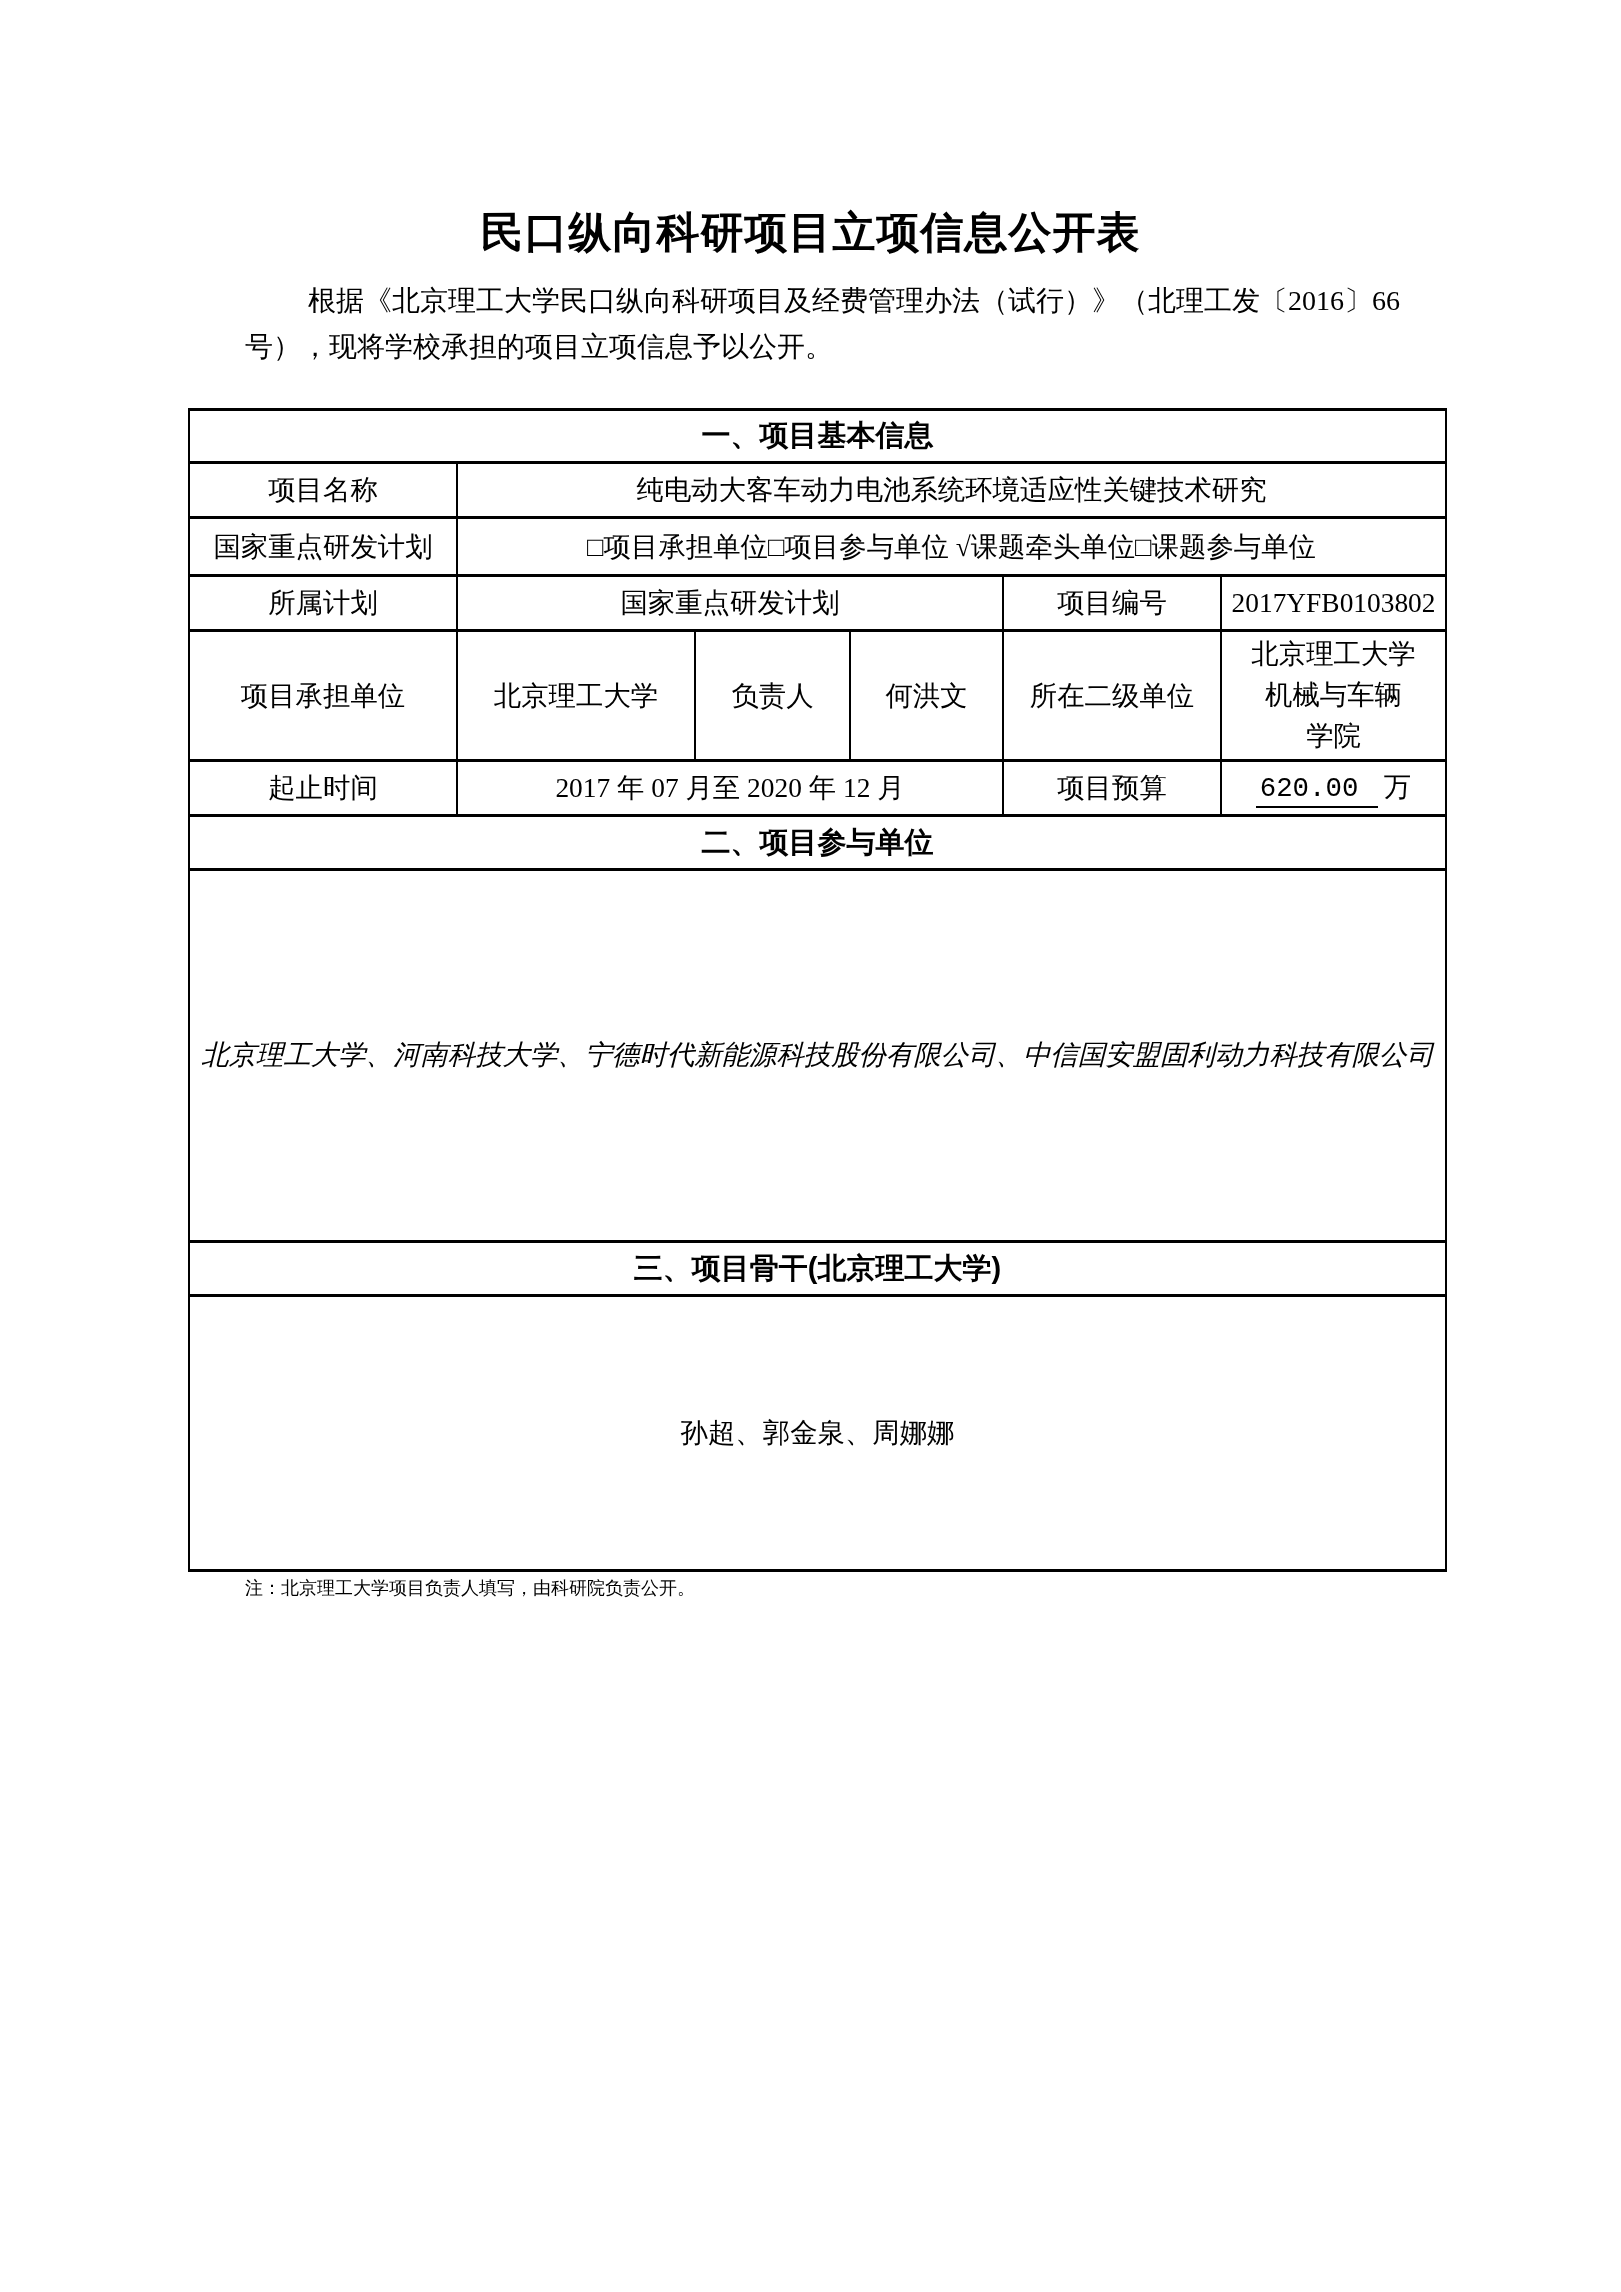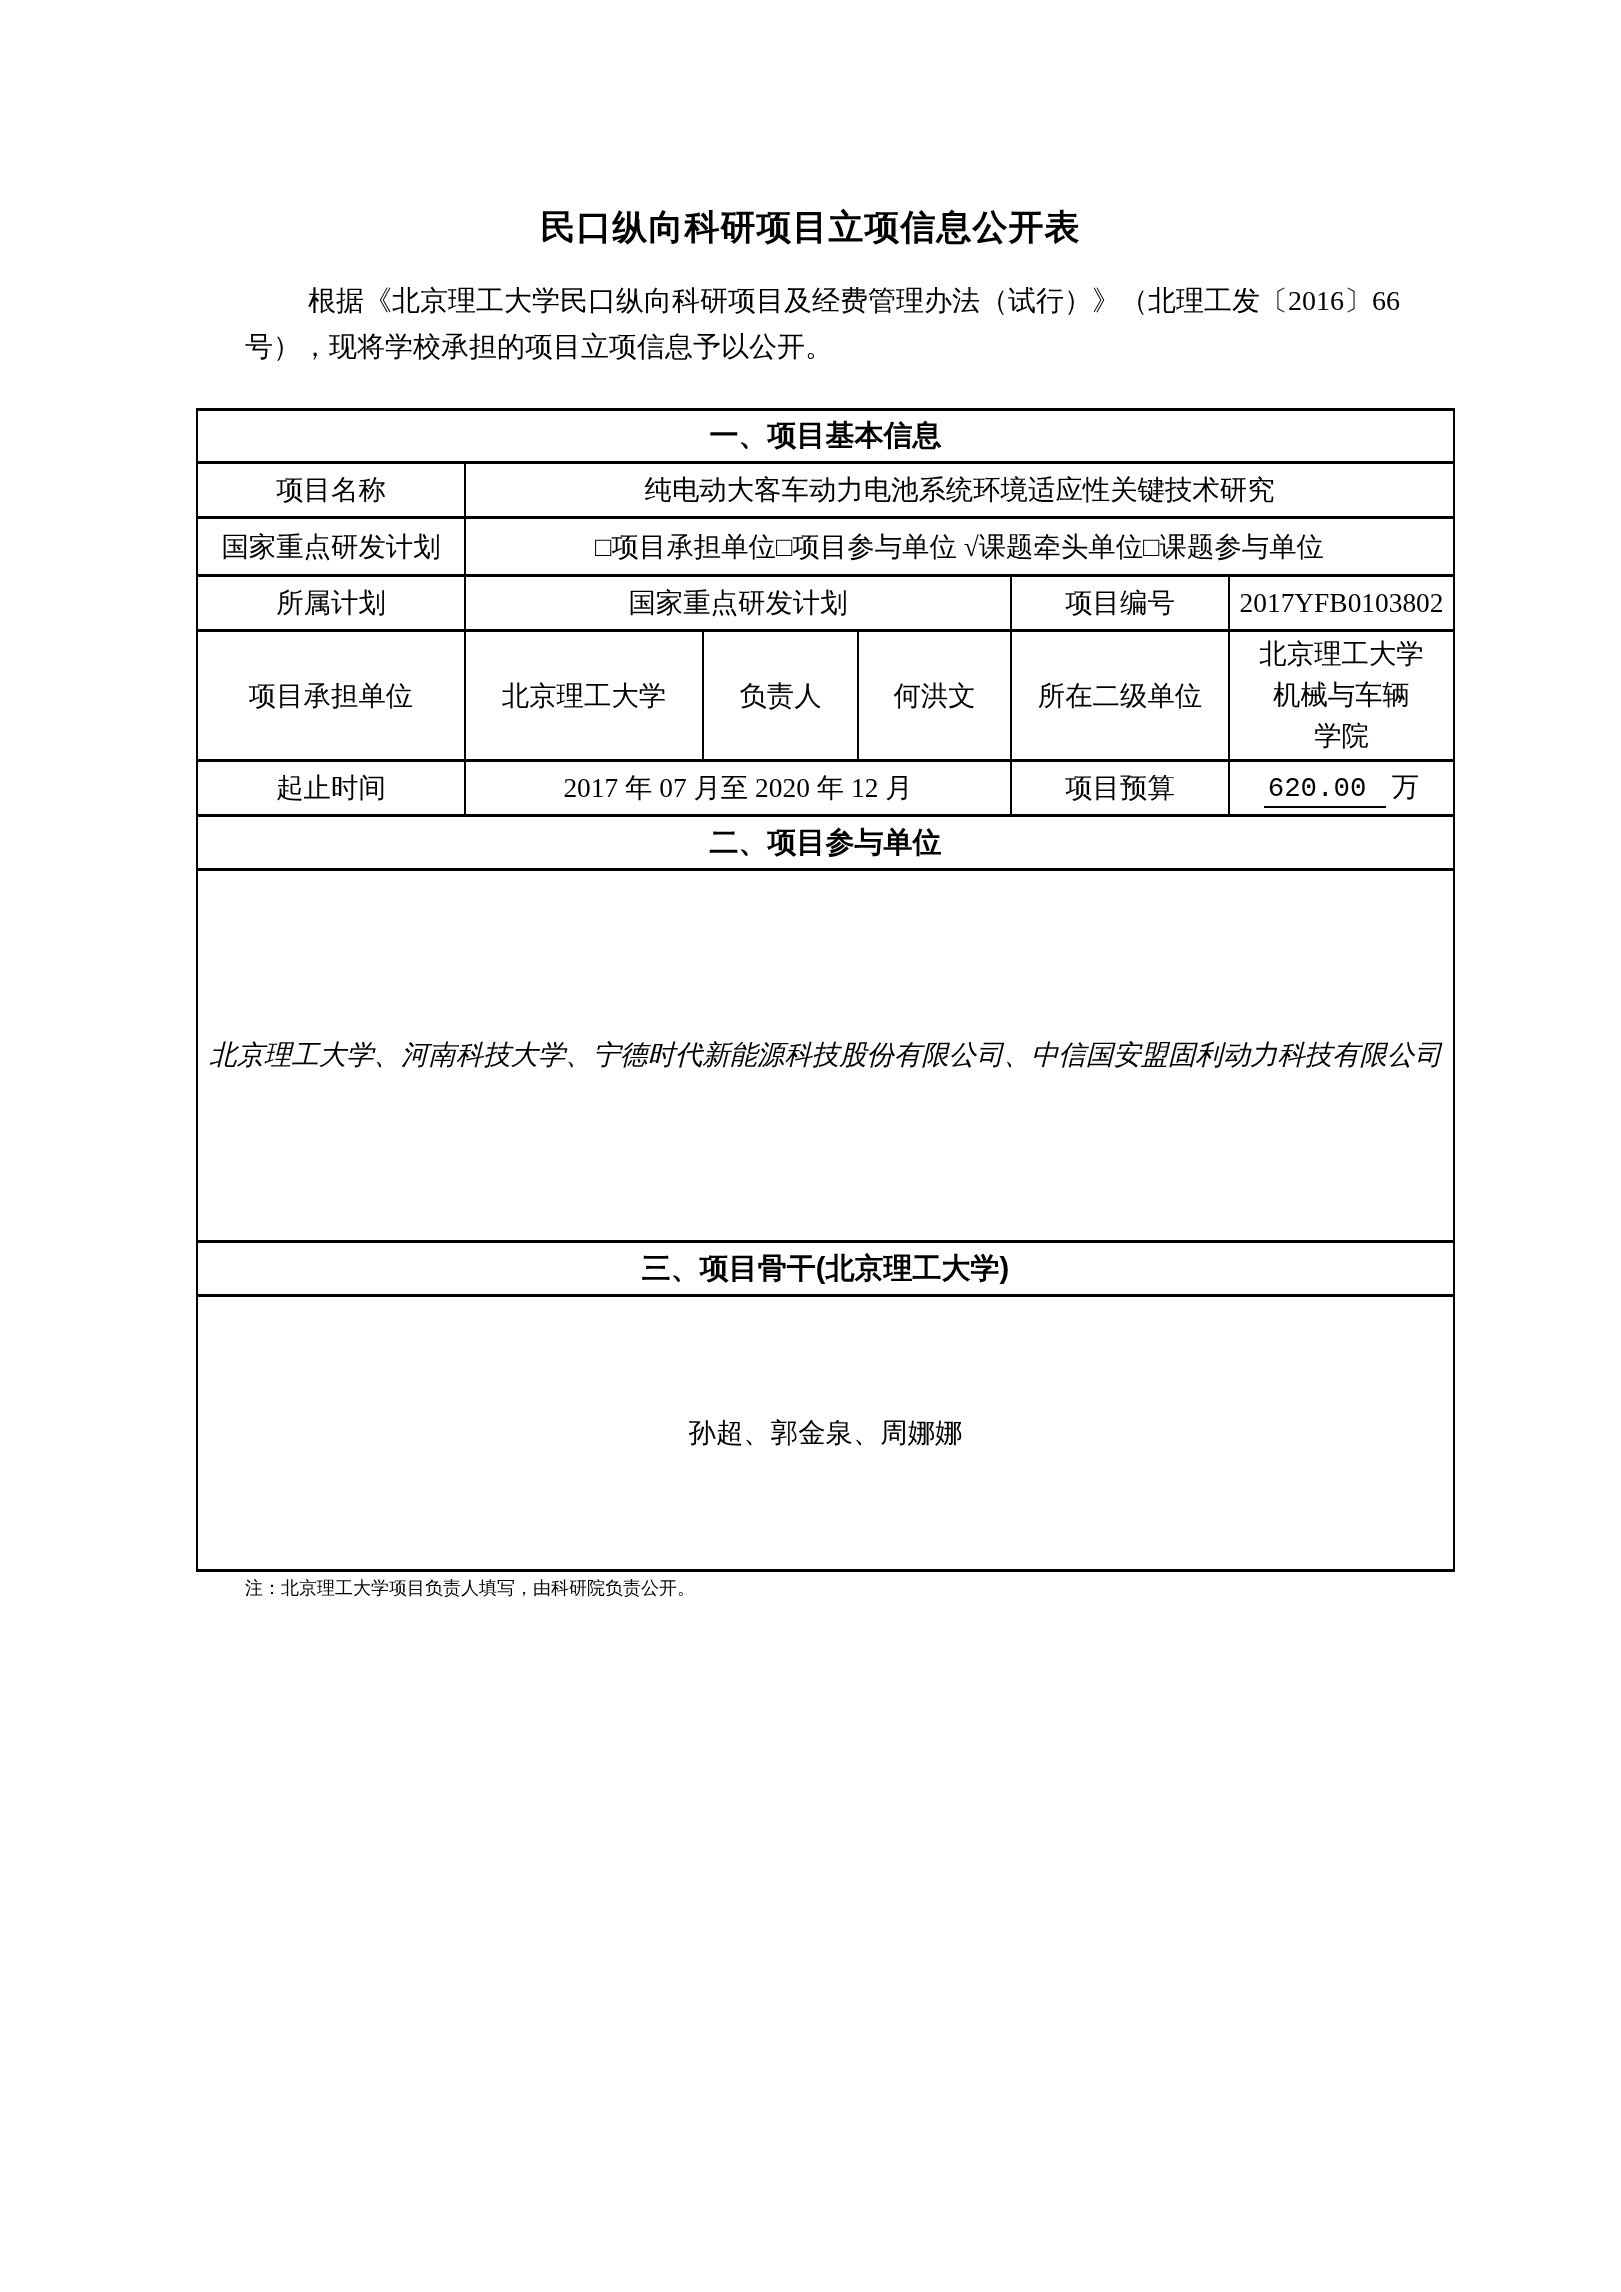--- a/index.html
+++ b/index.html
@@ -14,21 +14,21 @@
     overflow: hidden;
   }
   .title {
     position: absolute;
     top: 204px;
     left: 0;
     width: 100%;
     margin: 0;
     text-align: center;
     font-family: Liberation Sans, sans-serif;
-    font-size: 35px;
+    font-size: 43px;
     font-weight: bold;
     letter-spacing: 1px;
   }
   .intro {
     position: absolute;
     top: 278px;
     left: 245px;
     width: 1194px;
     margin: 0;
     font-size: 28px;
@@ -38,21 +38,20 @@
   }
   table.main {
     position: absolute;
     top: 408px;
     left: 188px;
     width: 1257px;
     border-collapse: collapse;
     table-layout: fixed;
     font-size: 27.4px;
     border: 2.9px solid #000;
-    margin-left: 8px;
   }
   table.main td {
     border: 2px solid #000;
     border-top-width: 3.9px;
     border-bottom-width: 3.9px;
     padding: 2px 5.9px;
     text-align: center;
     vertical-align: middle;
     overflow: hidden;
   }

